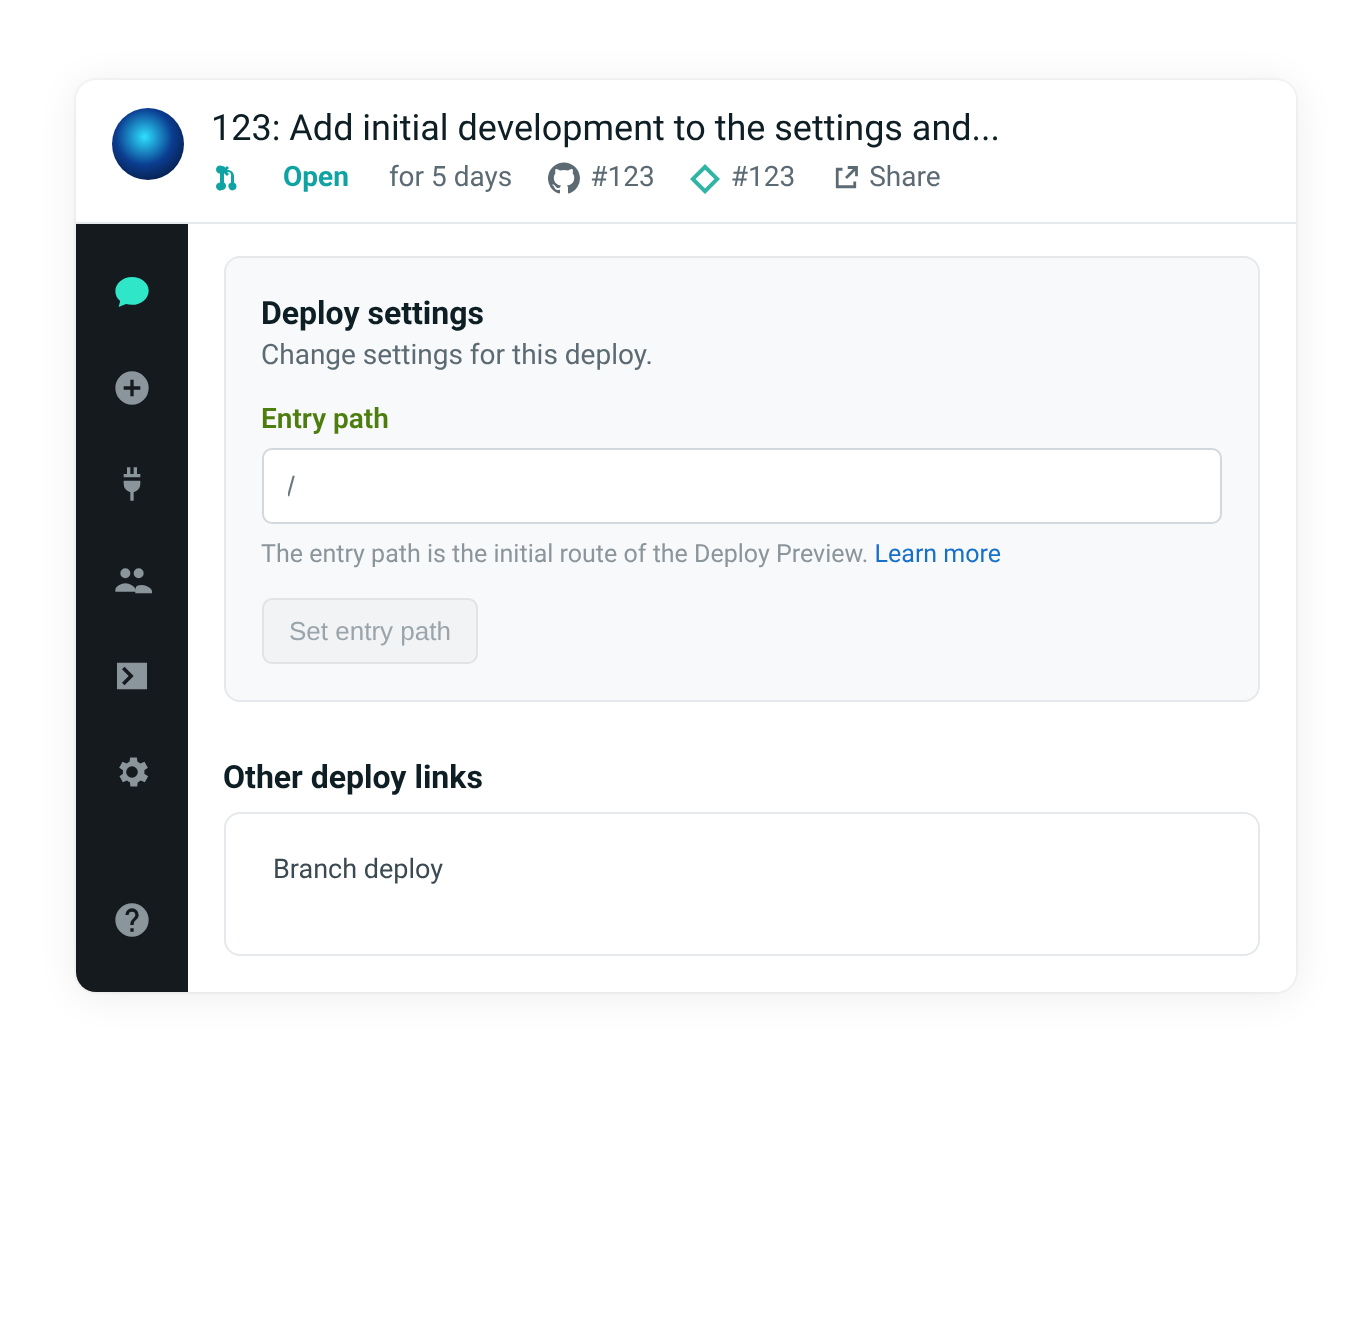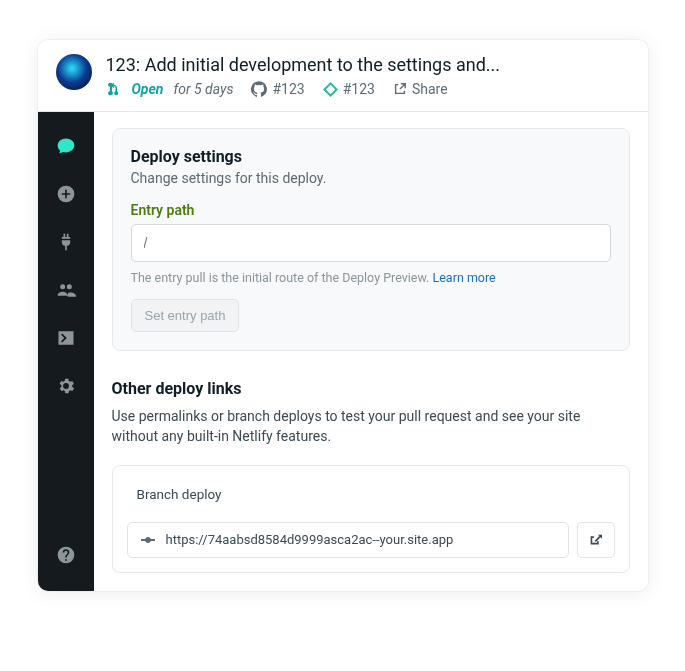--- a/index.html
+++ b/index.html
@@ -42,21 +42,21 @@
       text-overflow: ellipsis;
     }
     .meta-row {
       display: flex;
       align-items: center;
       gap: 18px;
       margin-top: 6px;
       font-size: 14px;
       color: #5c6b73;
     }
-    .meta-open { display: inline-flex; align-items: center; gap: 10px; font-style: italic; }
+    .meta-open { display: inline-flex; align-items: center; gap: 20px; }
     .open-label { color: #0fa3a3; font-weight: 700; }
     .meta-item { display: inline-flex; align-items: center; gap: 5px; color: #5c6b73; }
     .meta-item svg, .meta-open svg { display: block; }
 
     .body {
       display: flex;
       flex: 1;
       min-height: 0;
     }
     .sidebar {
@@ -279,45 +279,31 @@
     </div>
 
     <div class="content">
 
       <div class="card">
         <h3>Deploy settings</h3>
         <div class="desc">Change settings for this deploy.</div>
         <label class="field-label">Entry path</label>
         <input class="text-input" type="text" value="/" style="">
         <div class="help-text">
-          <span>The entry pull is the initial route of the Deploy Preview. </span><a href="#">Learn more</a>
+          <span>The entry path is the initial route of the Deploy Preview. </span><a href="#">Learn more</a>
         </div>
         <button class="btn" disabled="">Set entry path</button>
       </div>
 
       <div class="section">
         <h3>Other deploy links</h3>
-        <div class="desc">Use permalinks or branch deploys to test your pull request and see your site without any built-in Netlify features.</div>
 
         <div class="link-box">
           <div class="tabs">
             <div class="tab">Branch deploy</div>
           </div>
-          <div class="url-row">
-            <div class="url-field">
-              <svg width="16" height="16" viewBox="0 0 16 16">
-                  <path fill="#5c6b73" d="M8 5a3 3 0 0 0-2.83 2H1v2h4.17a3 3 0 0 0 5.66 0H15V7h-4.17A3 3 0 0 0 8 5z"></path>
-                </svg>
-              <span class="url-text">https://74aabsd8584d9999asca2ac--your.site.app</span>
-            </div>
-            <div class="open-btn">
-              <svg width="13" height="13" viewBox="0 0 16 16">
-                  <path fill="#3b4a52" d="M11 2l1.8 1.8L7 9.6 8.4 11l5.8-5.8L16 7V2h-5zM2 4v10h10v-4h-2v2H4V6h2V4H2z"></path>
-                </svg>
-            </div>
-          </div>
         </div>
       </div>
 
     </div>
   </div>
 
 </div>
 
 </body></html>

